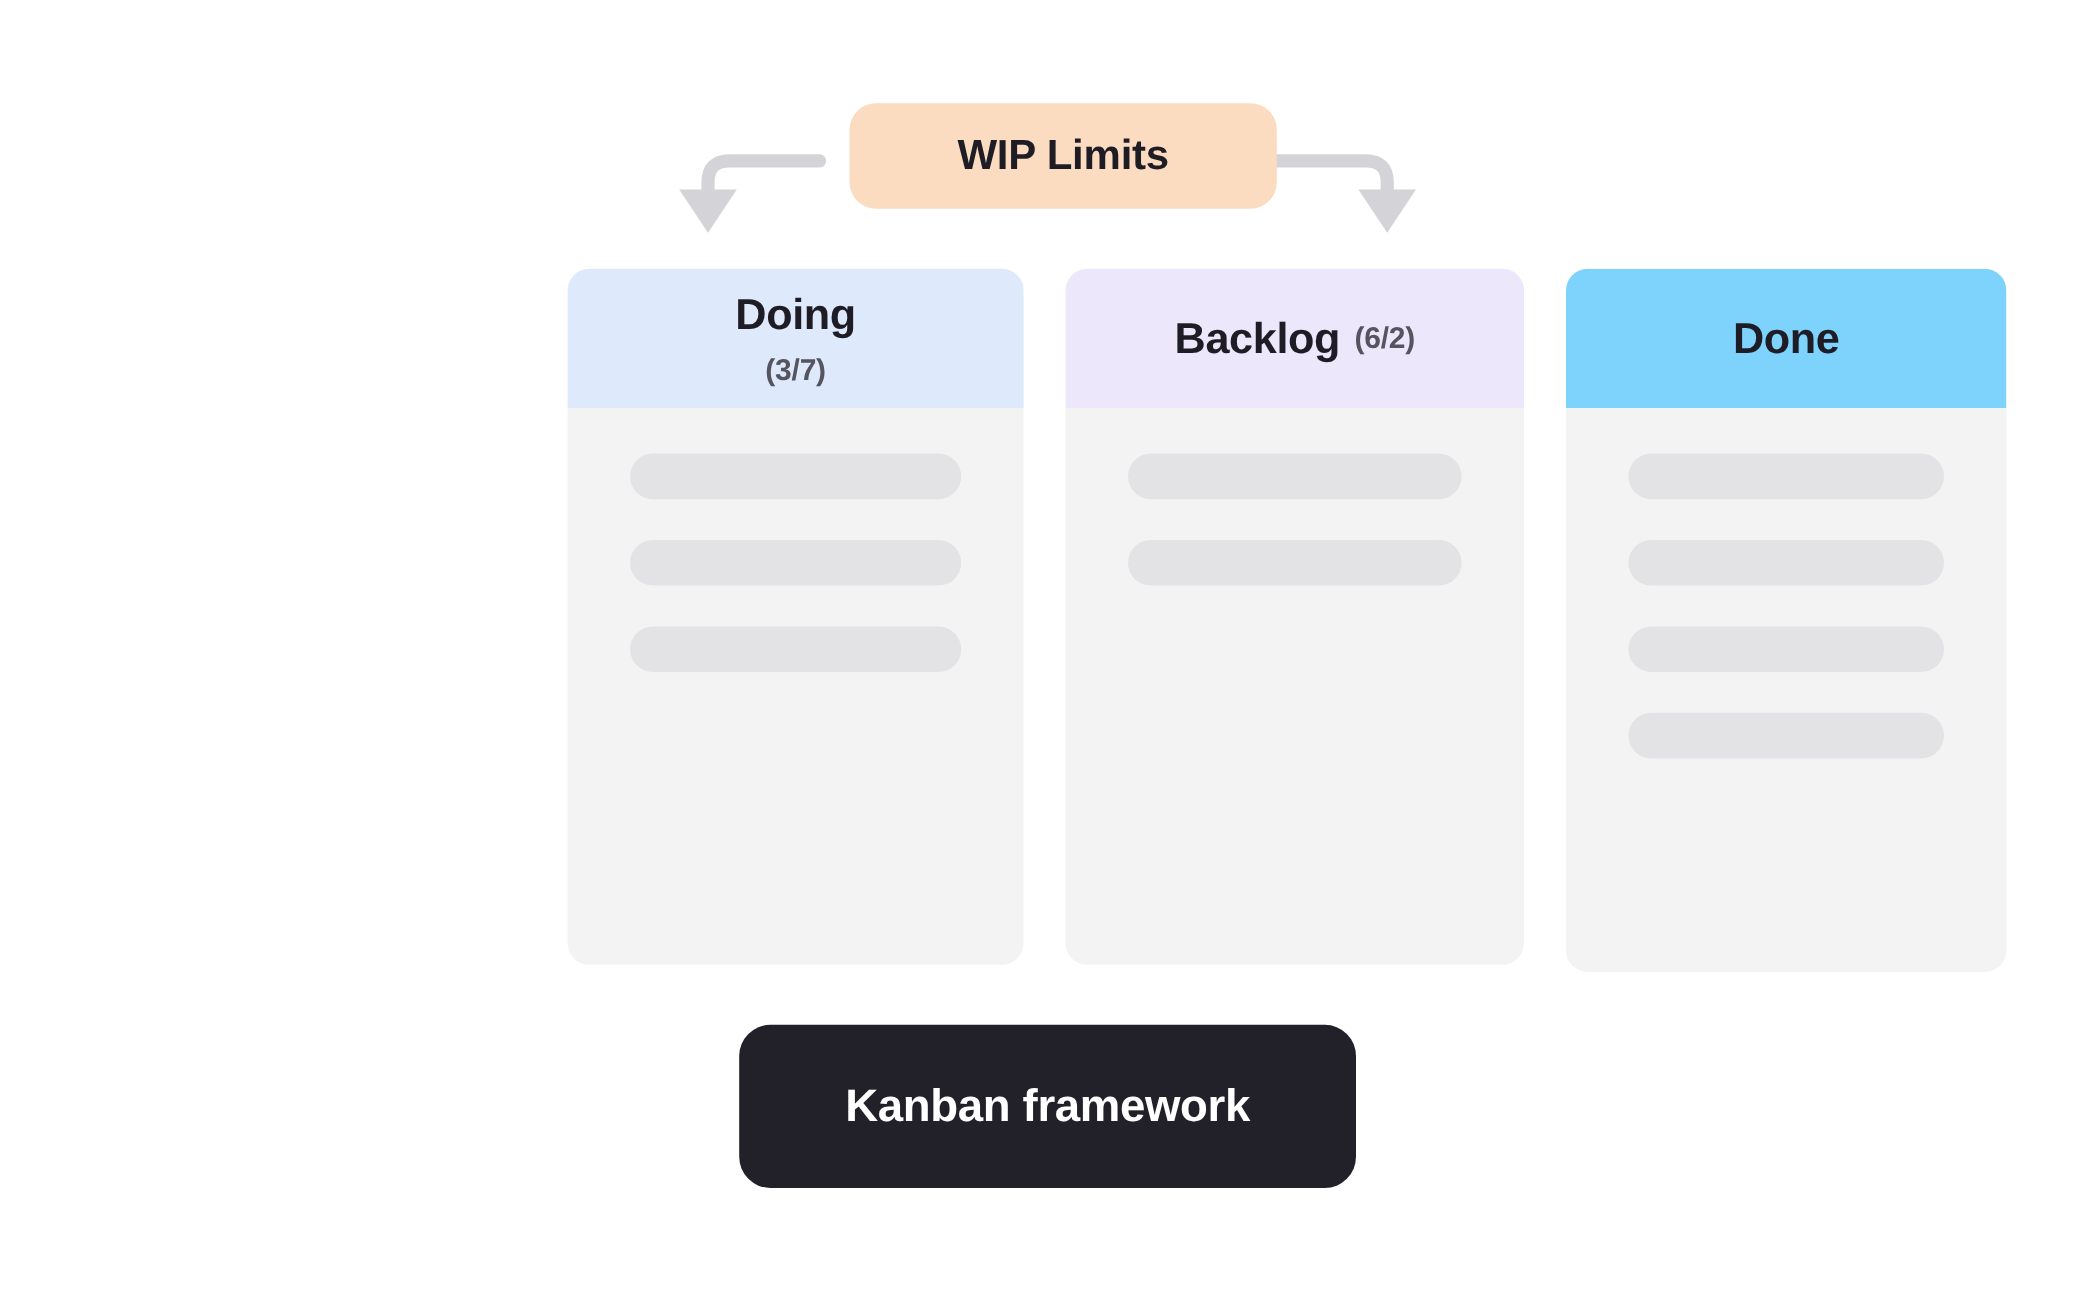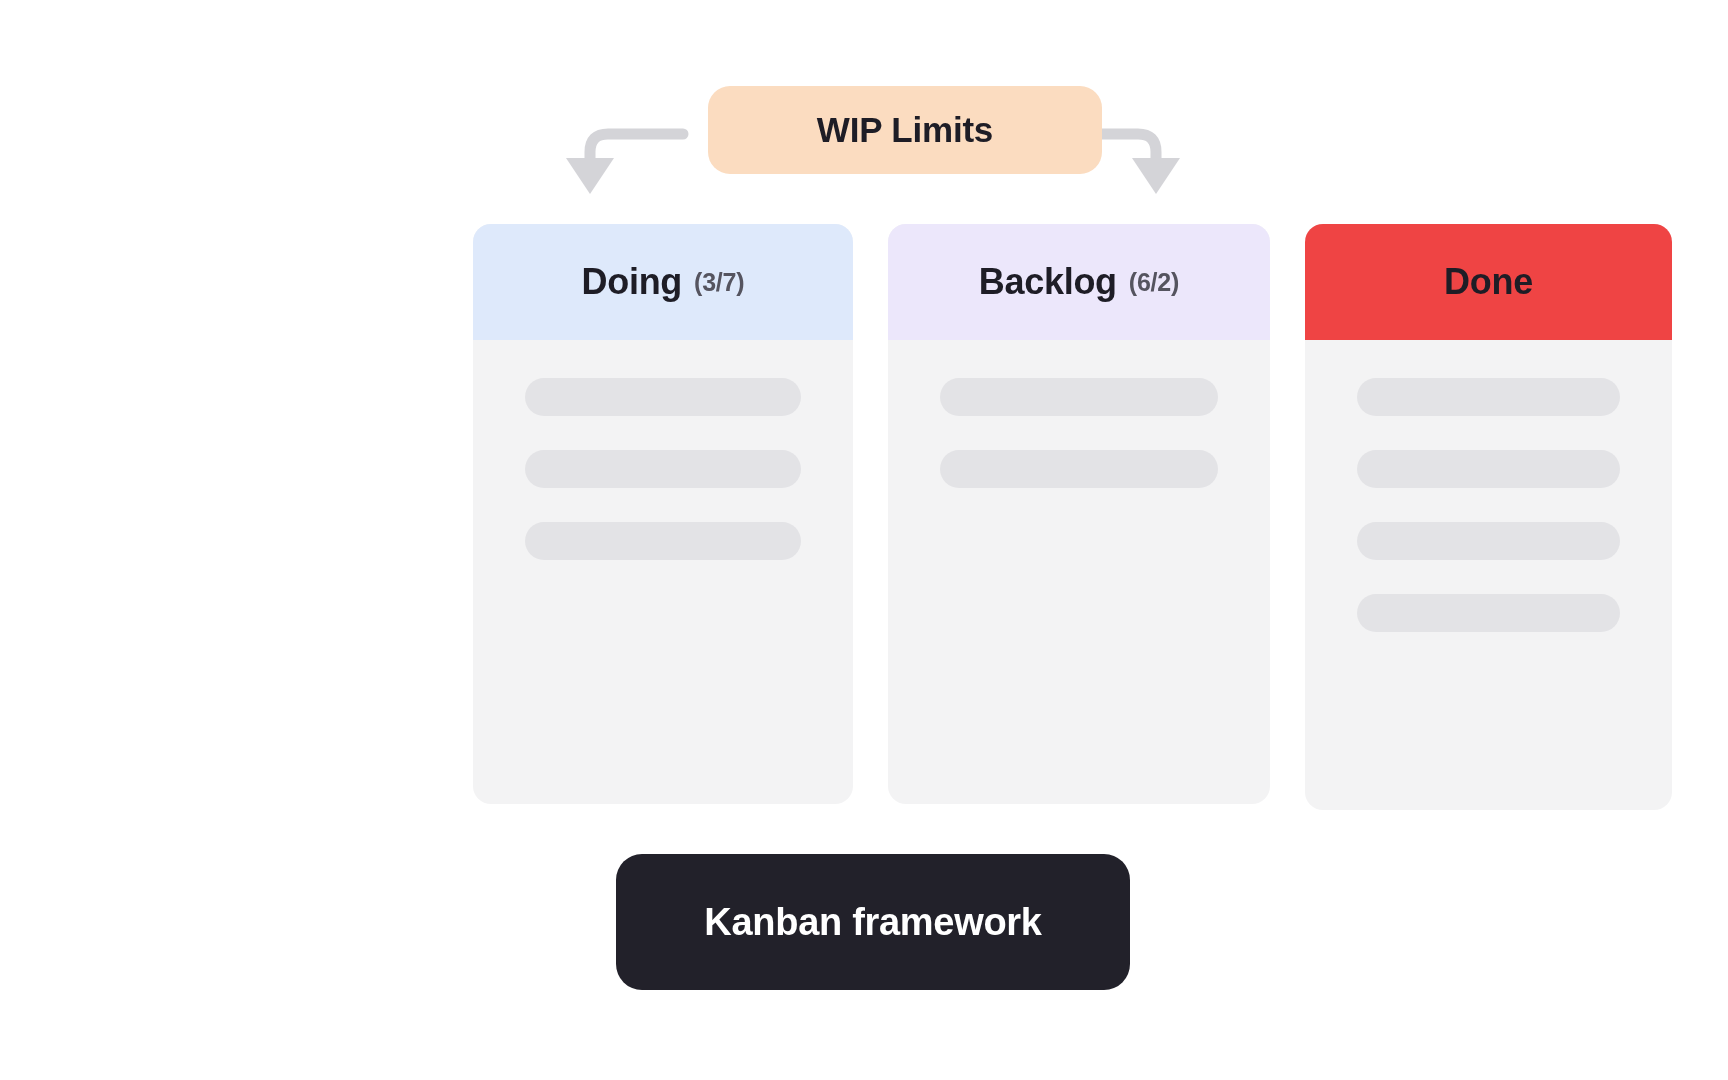--- a/index.html
+++ b/index.html
@@ -35,21 +35,21 @@
     left: 0;
     top: 0;
     width: 1728px;
     height: 210px;
     pointer-events: none;
   }
   #wip-pill {
     position: absolute;
     left: 708px;
     top: 86px;
-    width: 394px;
+    width: 356px;
     height: 88px;
     background: #fbdcc0;
     border-radius: 22px;
     display: flex;
     align-items: center;
     justify-content: center;
   }
   #wip-pill .wip-text {
     font-size: 35px;
     font-weight: bold;
@@ -159,21 +159,21 @@
 
     <div id="wip-pill">
       <span class="wip-text">WIP Limits</span>
     </div>
   </div>
 
   <div id="board">
 
 
     <div class="column" id="column-doing">
-      <div class="col-header" style="background:#dee9fb;">
+      <div class="col-header" style="background:#dee9fb;flex-direction:column;">
         <span class="col-title">Doing</span>
         <span class="col-count">(3/7)</span>
       </div>
       <div class="col-body">
         <div class="card"></div>
         <div class="card"></div>
         <div class="card"></div>
       </div>
     </div>
 
@@ -182,21 +182,21 @@
         <span class="col-title">Backlog</span>
         <span class="col-count">(6/2)</span>
       </div>
       <div class="col-body">
         <div class="card"></div>
         <div class="card"></div>
       </div>
     </div>
 
     <div class="column" id="column-done">
-      <div class="col-header" style="background:#ef4444;">
+      <div class="col-header" style="background:#7dd3fc;">
         <span class="col-title">Done</span>
 
       </div>
       <div class="col-body">
         <div class="card"></div>
         <div class="card"></div>
         <div class="card"></div>
         <div class="card"></div>
       </div>
     </div>

